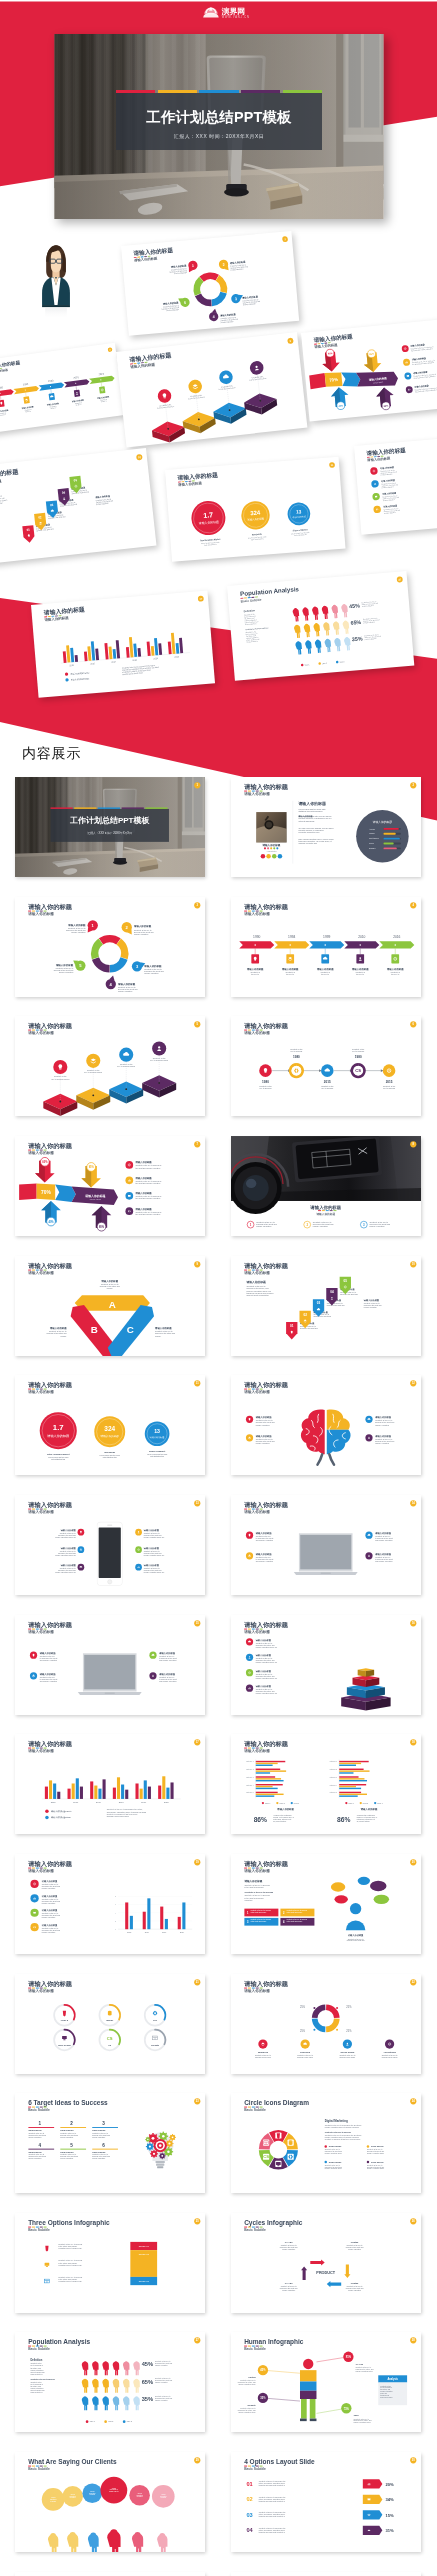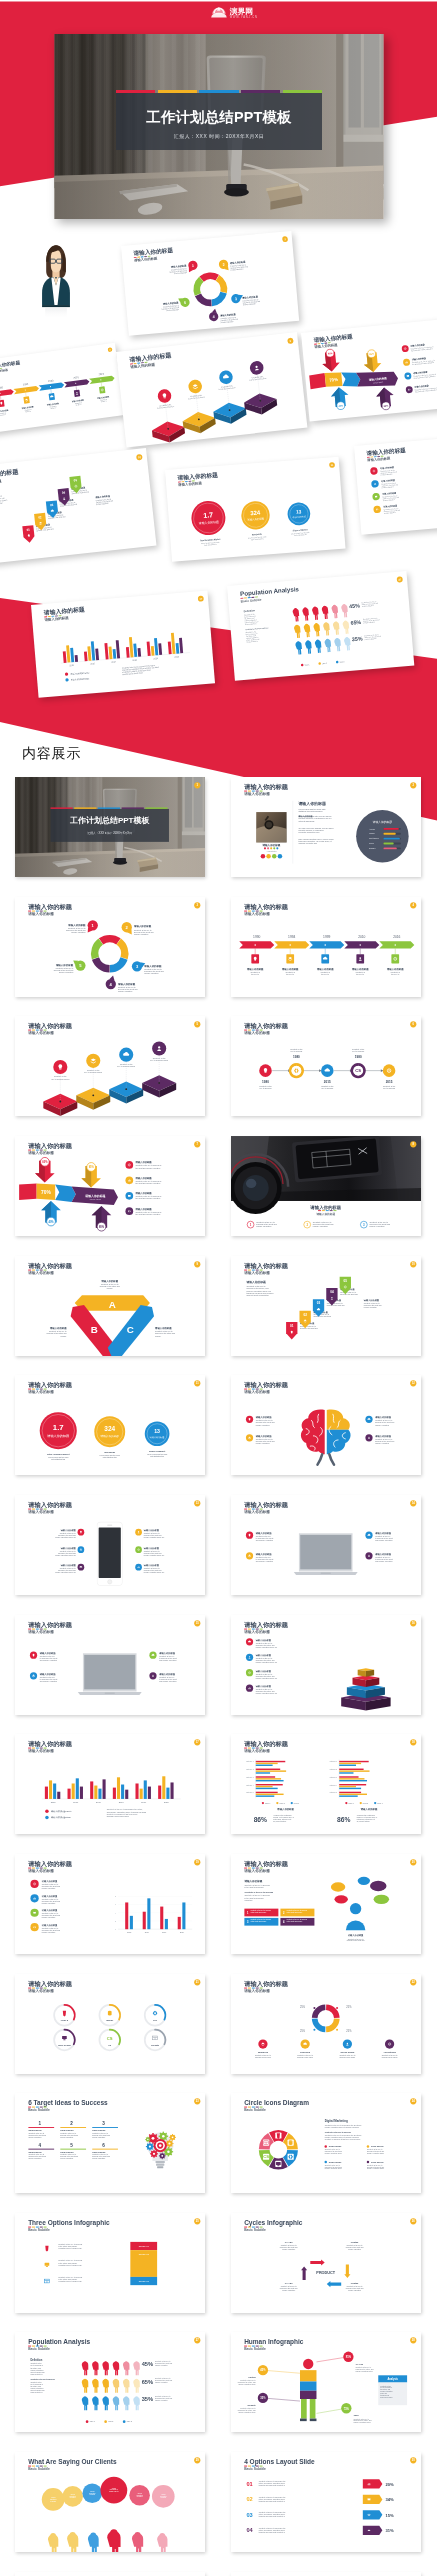--- a/index.html
+++ b/index.html
@@ -1,20 +1,20 @@
 <!DOCTYPE html>
 <html style="font-size:8.2px"><head>
 <meta charset="utf-8">
 <title>PPT Template Preview</title>
 <style>
   html,body{margin:0;padding:0;}
   body{width:437px;background:#fff;font-family:"Liberation Sans",sans-serif;}
   .page{position:relative;width:437px;height:3062px;overflow:hidden;background:#fff;}
   .bg-svg{position:absolute;left:0;top:0;width:437px;height:3062px;pointer-events:none;}
-  .logo{position:absolute;left:210px;top:4.6px;width:52px;height:15.5px;}
+  .logo{position:absolute;left:202px;top:4.6px;width:52px;height:15.5px;}
   .hero{position:absolute;left:54px;top:34px;width:330px;height:185px;overflow:hidden;
         box-shadow:3.6px 3.6px 9.3px rgba(0,0,0,.30);}
   .hero-band{position:absolute;left:62px;top:56px;width:206px;height:60px;}
   .hero-bar{position:absolute;left:0;top:0;width:206px;height:2.6px;display:flex;}
   .hero-bar i{flex:1;height:2.6px;margin-right:2.6px;display:block;}
   .hero-bar i:last-child{margin-right:0;}
   .hero-box{position:absolute;left:0;top:2.6px;width:206px;height:57px;background:rgba(46,52,62,.80);}
   .hero-title{position:absolute;left:0;top:19.6px;width:206px;text-align:center;color:#fff;
               font-size:14.4px;font-weight:bold;letter-spacing:0.2px;line-height:14.4px;}
   .hero-sub{position:absolute;left:0;top:44px;width:206px;text-align:center;color:#dfe2e6;

